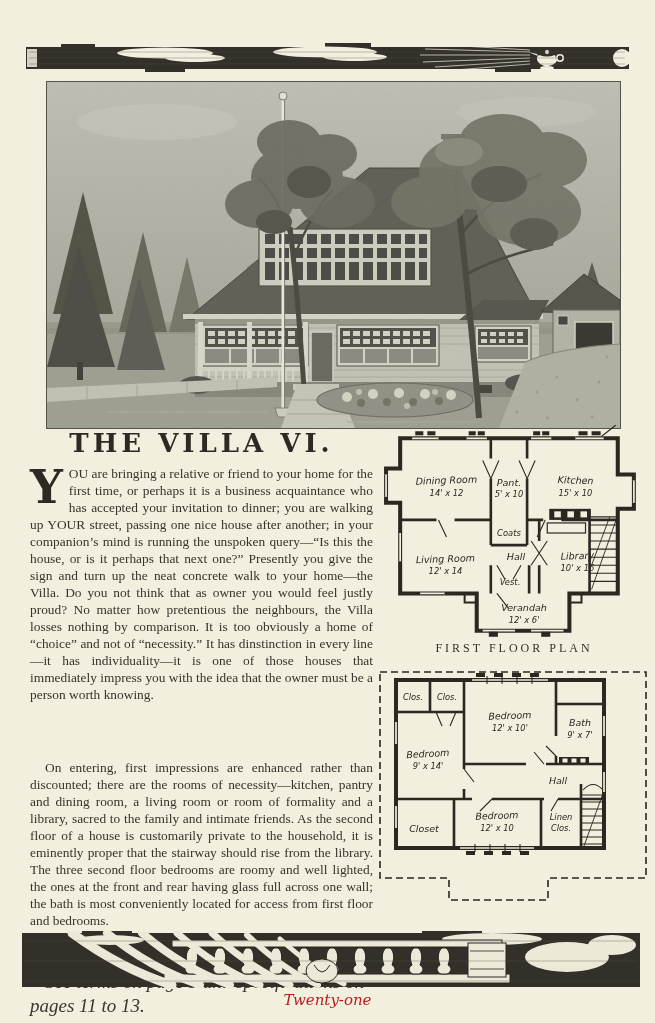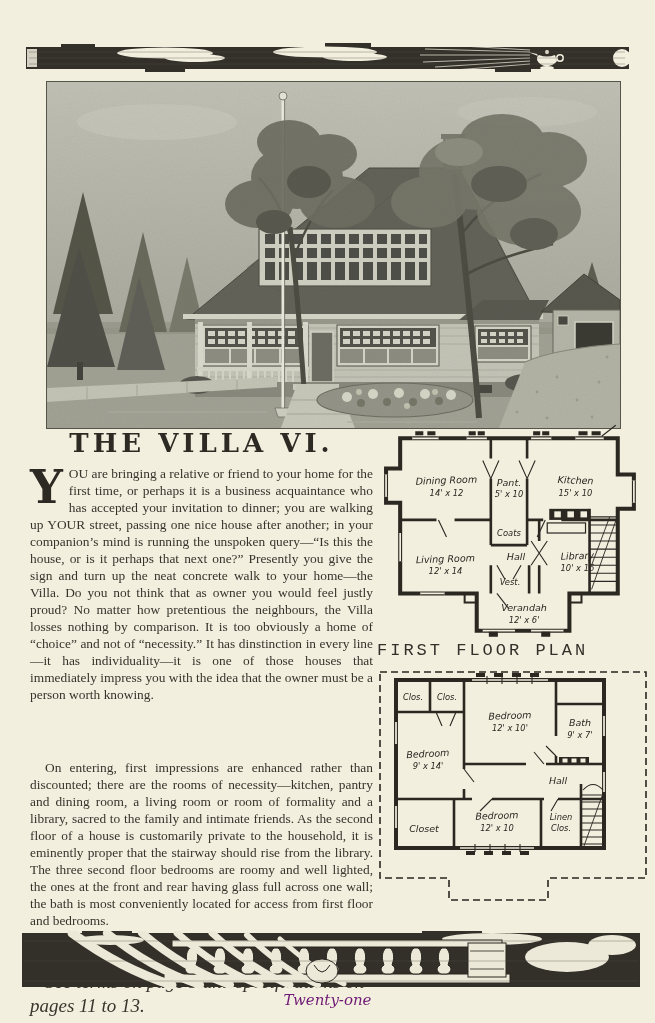--- a/index.html
+++ b/index.html
@@ -23,31 +23,31 @@
            line-height:38px;padding:3px 6px 0 0;color:#2d2a23;}
   .gap{margin-top:56px;}
   .indent{text-indent:15px;}
   .gem{margin-top:13px;}
   .footnote{margin:11px 0 12px 0;font-style:italic;font-size:19px;line-height:1.25;
             text-indent:15px;color:#3a362e;}
 
   
   .plan1{position:absolute;left:378px;top:424px;}
   .plan2{position:absolute;left:376px;top:664px;}
-  .plan-caption{position:absolute;width:274px;text-align:left;
-                font-family:Liberation Mono, monospace;font-size:17px;
+  .plan-caption{position:absolute;width:274px;text-align:center;
+                font-family:Liberation Serif, serif;font-size:12px;
                 letter-spacing:3px;color:#33302a;}
   .cap1{left:377px;top:641px;}
   .cap2{left:377px;top:903px;}
 
   .pl{font:italic 9.5px "DejaVu Sans",sans-serif;fill:#2b2721;}
   .pls{font:italic 8.3px "DejaVu Sans",sans-serif;fill:#2b2721;}
 
   .page-number{position:absolute;left:0;top:991px;width:100%;text-align:center;
-               font-family:"DejaVu Serif",serif;font-style:italic;font-size:15px;color:#701a75;}
+               font-family:"DejaVu Serif",serif;font-style:italic;font-size:15px;color:#b91c1c;}
 </style>
 </head>
 <body>
 
 <div class="page">
 
   <svg class="top-ornament" width="605" height="36" viewBox="0 0 605 36">
     <rect x="1" y="7" width="603" height="22" fill="#33302a"></rect>
     <rect x="36" y="4" width="34" height="5" fill="#33302a"></rect>
     <rect x="120" y="28" width="40" height="4" fill="#33302a"></rect>

